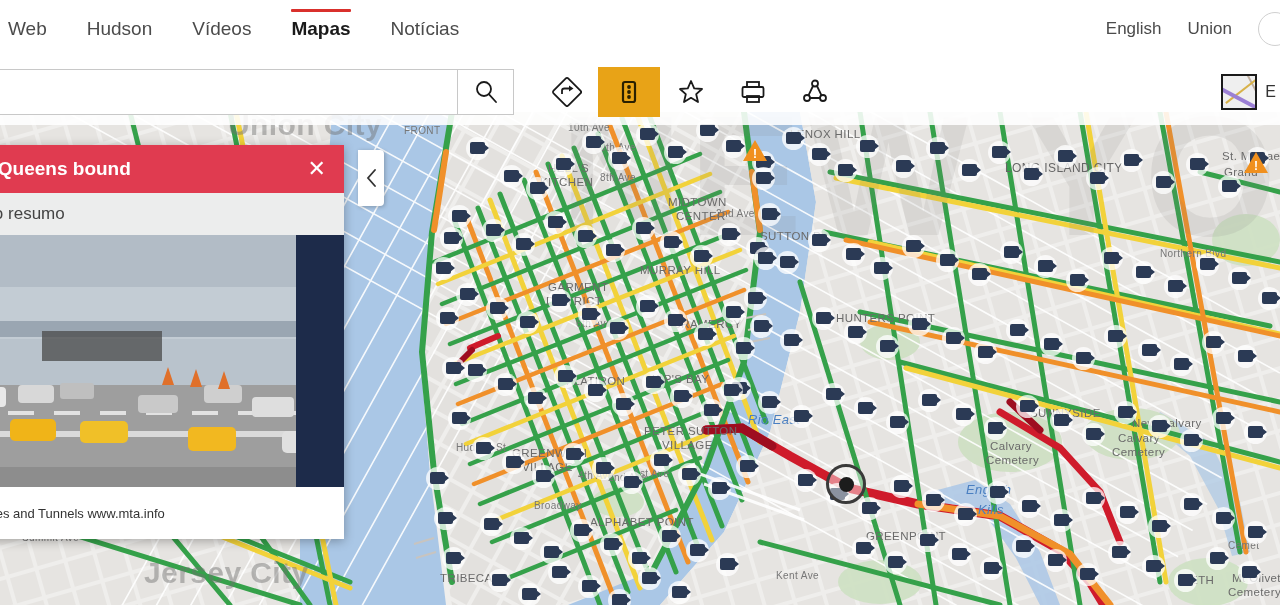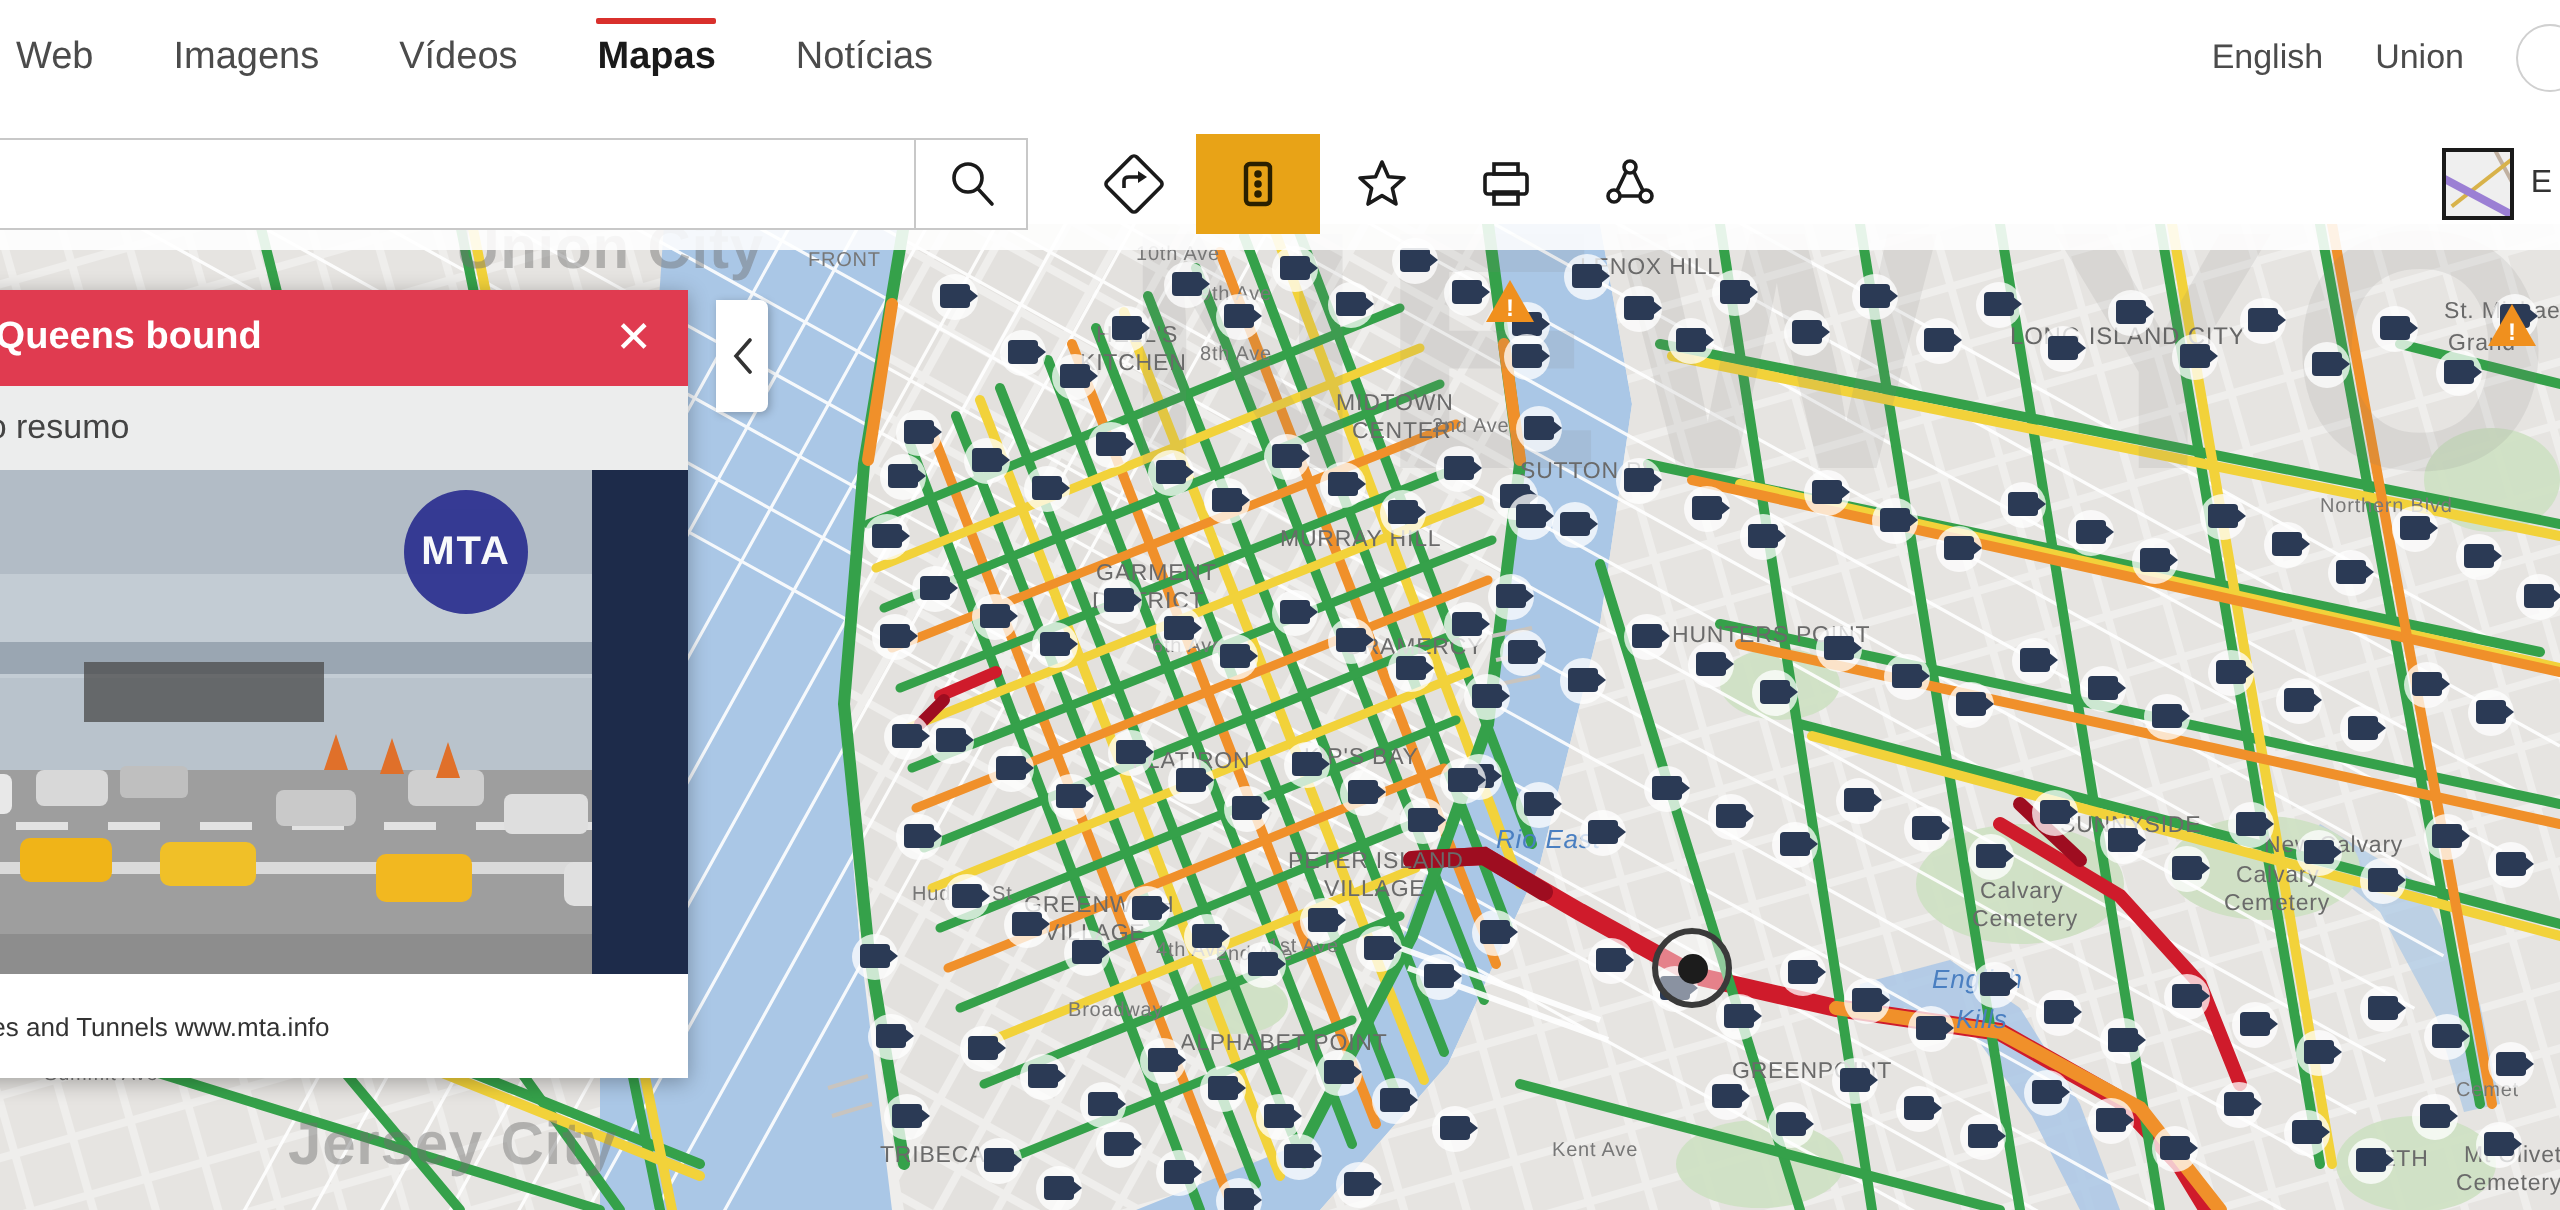--- a/index.html
+++ b/index.html
@@ -374,21 +374,21 @@
         <div class="mlabel street" style="left: 1160px; top: 136px;">Northern Blvd</div>
         <div class="mlabel hood" style="left: 548px; top: 169px;">GARMENT</div>
         <div class="mlabel hood" style="left: 546px; top: 183px;">DISTRICT</div>
         <div class="mlabel street" style="left: 576px; top: 206px;">6th Ave</div>
         <div class="mlabel hood" style="left: 640px; top: 152px;">MURRAY HILL</div>
         <div class="mlabel hood" style="left: 836px; top: 200px;">HUNTERS POINT</div>
         <div class="mlabel water" style="left: 748px; top: 300px;">Rio East</div>
         <div class="mlabel hood" style="left: 672px; top: 206px;">GRAMERCY</div>
         <div class="mlabel hood" style="left: 566px; top: 263px;">FLATIRON</div>
         <div class="mlabel hood" style="left: 652px; top: 261px;">KIP'S BAY</div>
-        <div class="mlabel hood" style="left: 644px; top: 313px;">PETER ISLAND</div>
+        <div class="mlabel hood" style="left: 644px; top: 313px;">PETER SUTTON</div>
         <div class="mlabel hood" style="left: 662px; top: 327px;">VILLAGE</div>
         <div class="mlabel hood" style="left: 512px; top: 335px;">GREENWICH</div>
         <div class="mlabel hood" style="left: 522px; top: 349px;">VILLAGE</div>
         <div class="mlabel hood" style="left: 590px; top: 404px;">ALPHABET POINT</div>
         <div class="mlabel street" style="left: 578px; top: 358px;">4th Ave</div>
         <div class="mlabel street" style="left: 608px; top: 360px;">2nd Ave</div>
         <div class="mlabel street" style="left: 634px; top: 356px;">1st Ave</div>
         <div class="mlabel street" style="left: 456px; top: 330px;">Hudson St</div>
         <div class="mlabel street" style="left: 534px; top: 388px;">Broadway</div>
         <div class="mlabel hood" style="left: 1030px; top: 295px;">SUNNYSIDE</div>
@@ -821,21 +821,20 @@
           <rect x="252" y="150" width="38" height="18" rx="4" fill="#cfcfcf"></rect>
           <rect x="330" y="196" width="46" height="22" rx="5" fill="#e0e0e0"></rect>
         </g>
 
         <g fill="#e0702a">
           <polygon points="216,132 222,150 210,150"></polygon>
           <polygon points="244,134 250,152 238,152"></polygon>
           <polygon points="272,136 278,154 266,154"></polygon>
         </g>
       </svg>
-      <div class="mta-logo">MTA</div>
       <div class="photo-side"></div>
     </div>
     <div class="alert-foot">ridges and Tunnels www.mta.info</div>
   </div>
 
   <div class="toolbar">
     <div class="search-wrap">
       <input class="search-input" type="text" value="" placeholder="" style="">
       <div class="search-btn">
         <svg width="26" height="26" viewBox="0 0 26 26">
@@ -889,21 +888,21 @@
           <i class="mt2"></i>
           <i class="mt1"></i>
       </div>
       <span class="right-label">E</span>
     </div>
   </div>
 
   <div class="topnav">
     <div class="nav-tabs" id="nav-host">
         <div class="nav-tab">Web</div>
-        <div class="nav-tab">Imagens</div>
+        <div class="nav-tab">Hudson</div>
         <div class="nav-tab">Vídeos</div>
         <div class="nav-tab active">Mapas</div>
         <div class="nav-tab">Notícias</div>
       </div>
     <div class="nav-right">
       <span class="nav-link">English</span>
       <span class="nav-link">Union</span>
       <span class="nav-avatar"></span>
     </div>
   </div>

